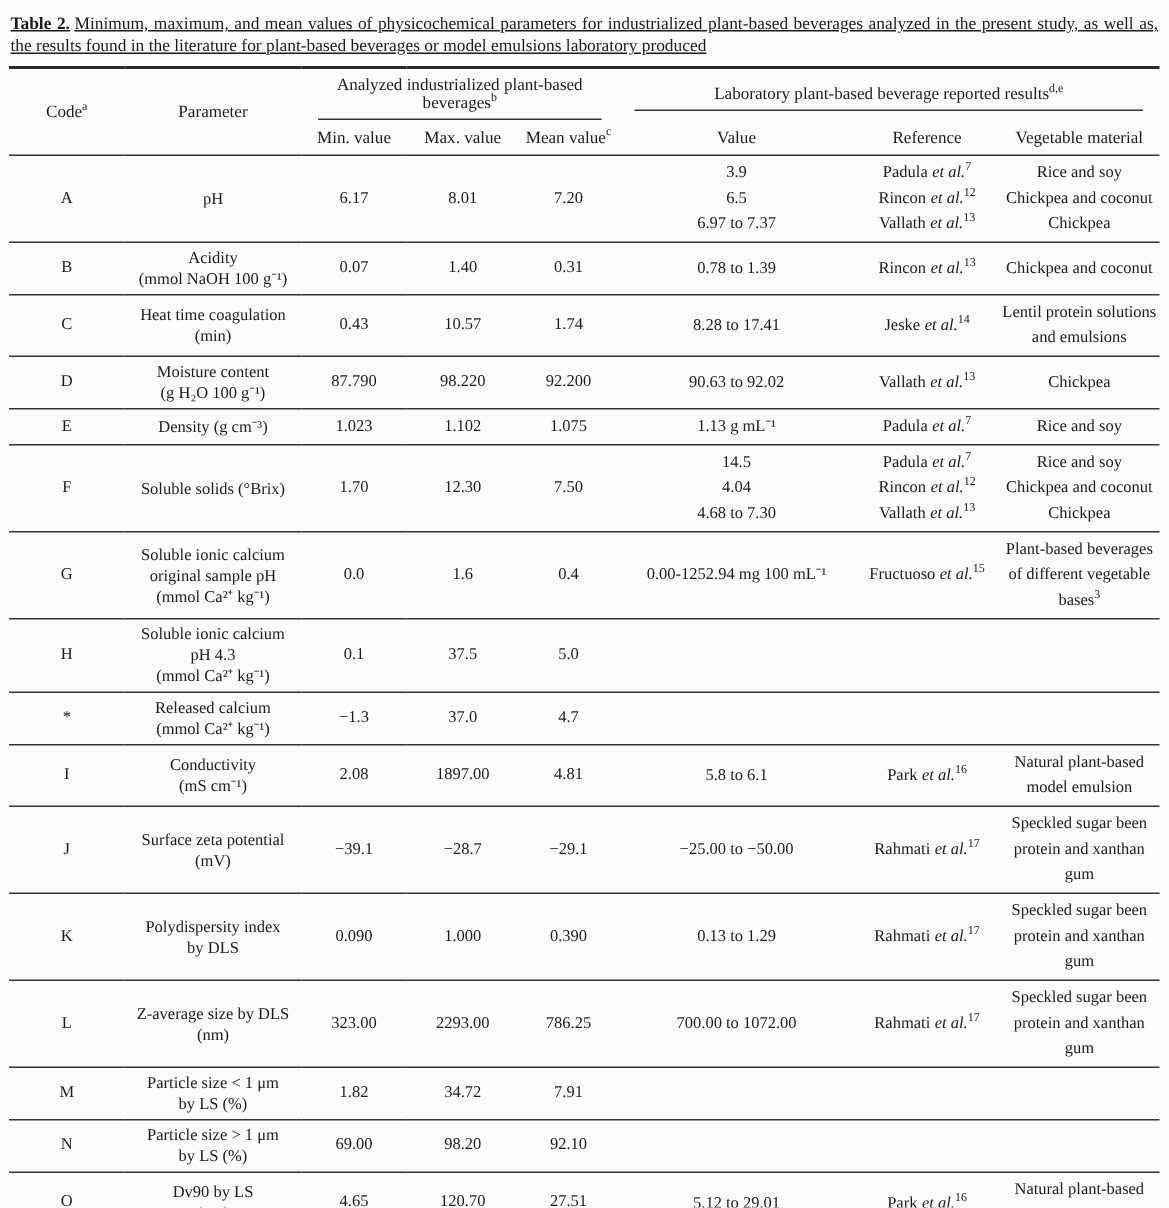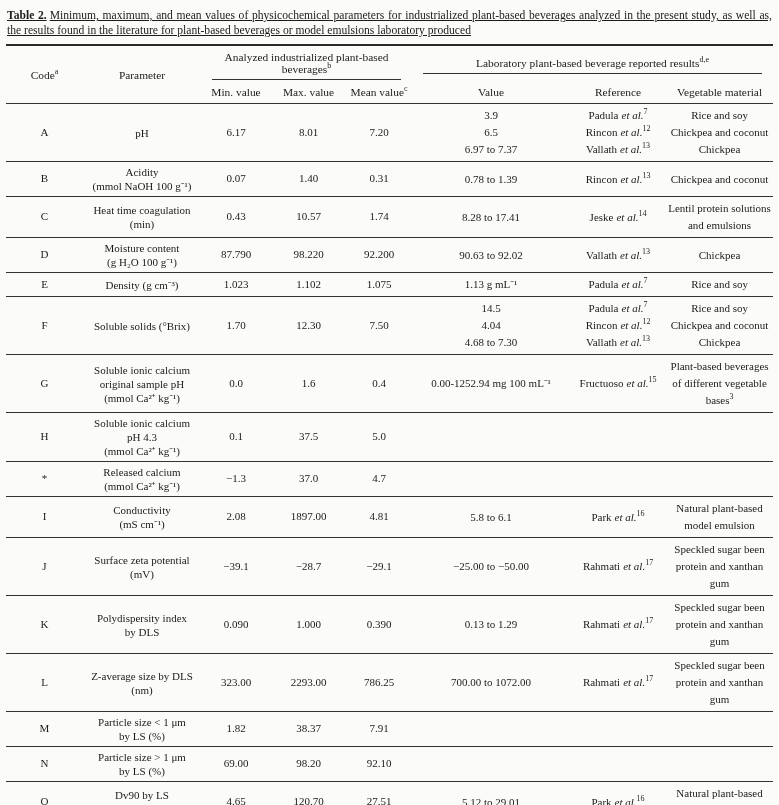--- a/index.html
+++ b/index.html
@@ -319,21 +319,21 @@
             <div class="sub"><span class="mtext">Speckled sugar been protein and xanthan gum</span></div>
           </td>
         </tr>
         <tr class="prow">
           <td class="code">M</td>
           <td class="param">
             <div class="pline">Particle size &lt; 1 μm</div>
             <div class="pline">by LS (%)</div>
           </td>
           <td class="num">1.82</td>
-          <td class="num">38.37</td>
+          <td class="num">34.72</td>
           <td class="num">7.91</td>
           <td class="labv"></td>
           <td class="labr"></td>
           <td class="labm"></td>
         </tr>
         <tr class="prow">
           <td class="code">N</td>
           <td class="param">
             <div class="pline">Particle size &gt; 1 μm</div>
             <div class="pline">by LS (%)</div>

